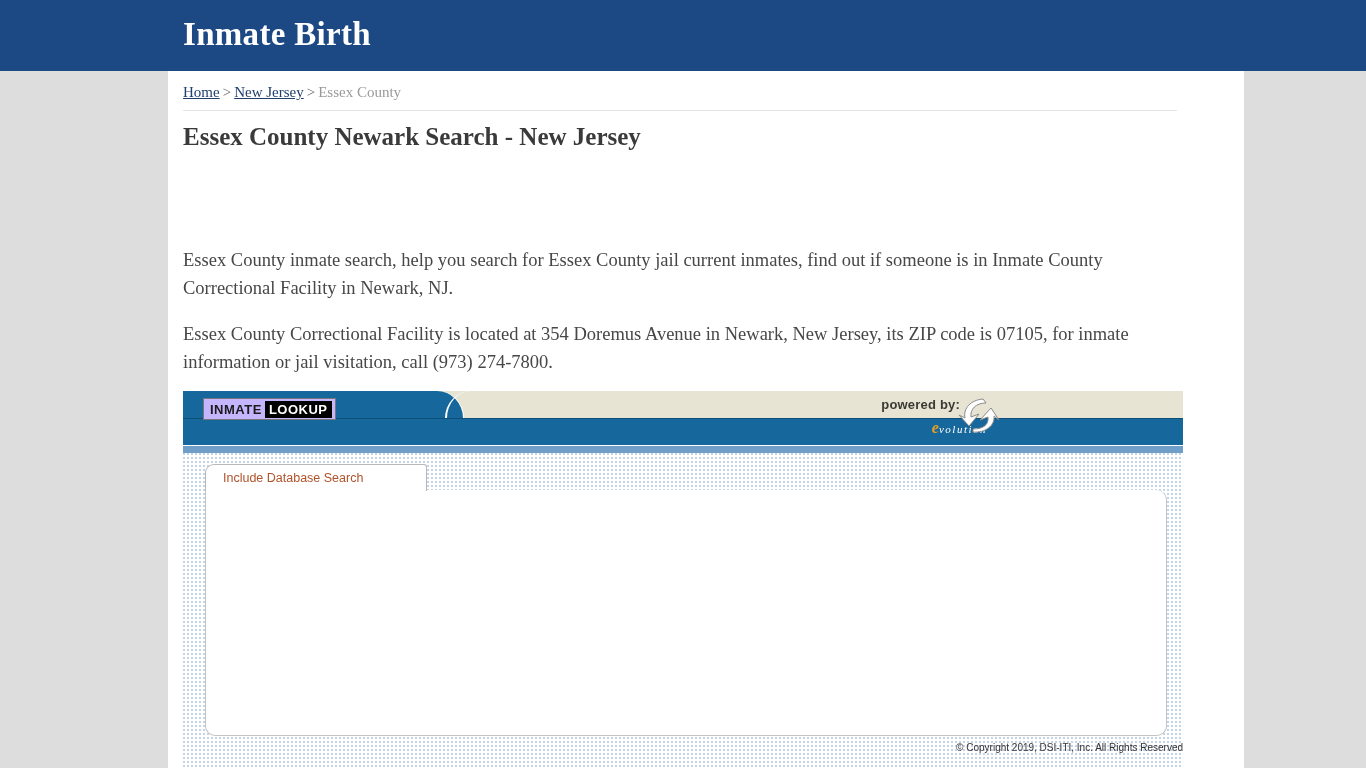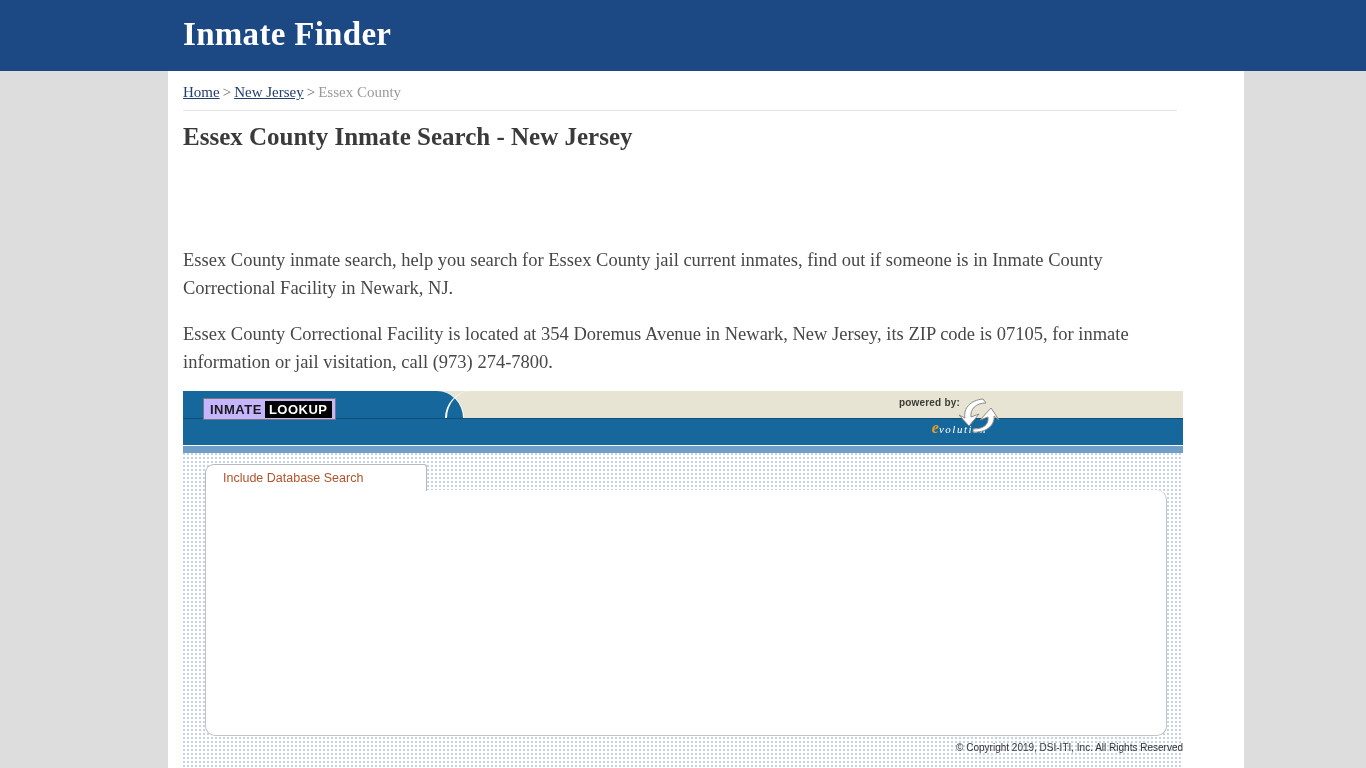--- a/index.html
+++ b/index.html
@@ -118,21 +118,21 @@
     width: 28px; height: 27px;
     border-top-left-radius: 26px 27px;
     border-left: 2px solid #ffffff;
     border-top: 0;
     box-sizing: border-box;
   }
   .powered {
     position: absolute;
     right: 223px;
     top: 6px;
-    font-size: 10px;
+    font-size: 13px;
     font-weight: bold;
     color: #3a3a35;
     letter-spacing: 0.2px;
   }
 
   .wb-blue {
     position: relative;
     height: 26px;
     background: #16679b;
     border-top: 1px solid #0d4f78;
@@ -400,31 +400,31 @@
     top: 289px;
     text-align: right;
     font-size: 10px;
     color: #333333;
   }
 </style>
 </head>
 <body>
 
 <div class="site-header">
-  <div class="site-title">Inmate Finder</div>
+  <div class="site-title">Inmate Birth</div>
 </div>
 
 <div class="content-col">
 
   <div class="breadcrumb">
     <a href="#">Home</a><span class="sep">&gt;</span><a href="#">New Jersey</a><span class="sep">&gt;</span><span class="current">Essex County</span>
   </div>
   <div class="bc-rule"></div>
 
-  <div class="page-title">Essex County Inmate Search - New Jersey</div>
+  <div class="page-title">Essex County Newark Search - New Jersey</div>
 
   <div class="para para-1">Essex County inmate search, help you search for Essex County jail current inmates, find out if someone is in Inmate County Correctional Facility in Newark, NJ.</div>
   <div class="para para-2">Essex County Correctional Facility is located at 354 Doremus Avenue in Newark, New Jersey, its ZIP code is 07105, for inmate information or jail visitation, call (973) 274-7800.</div>
 
   <div class="widget">
 
     <div class="wb-top">
       <div class="blue-swoop"></div>
       <div class="swoop-edge"></div>
       <div class="powered">powered by:</div>

